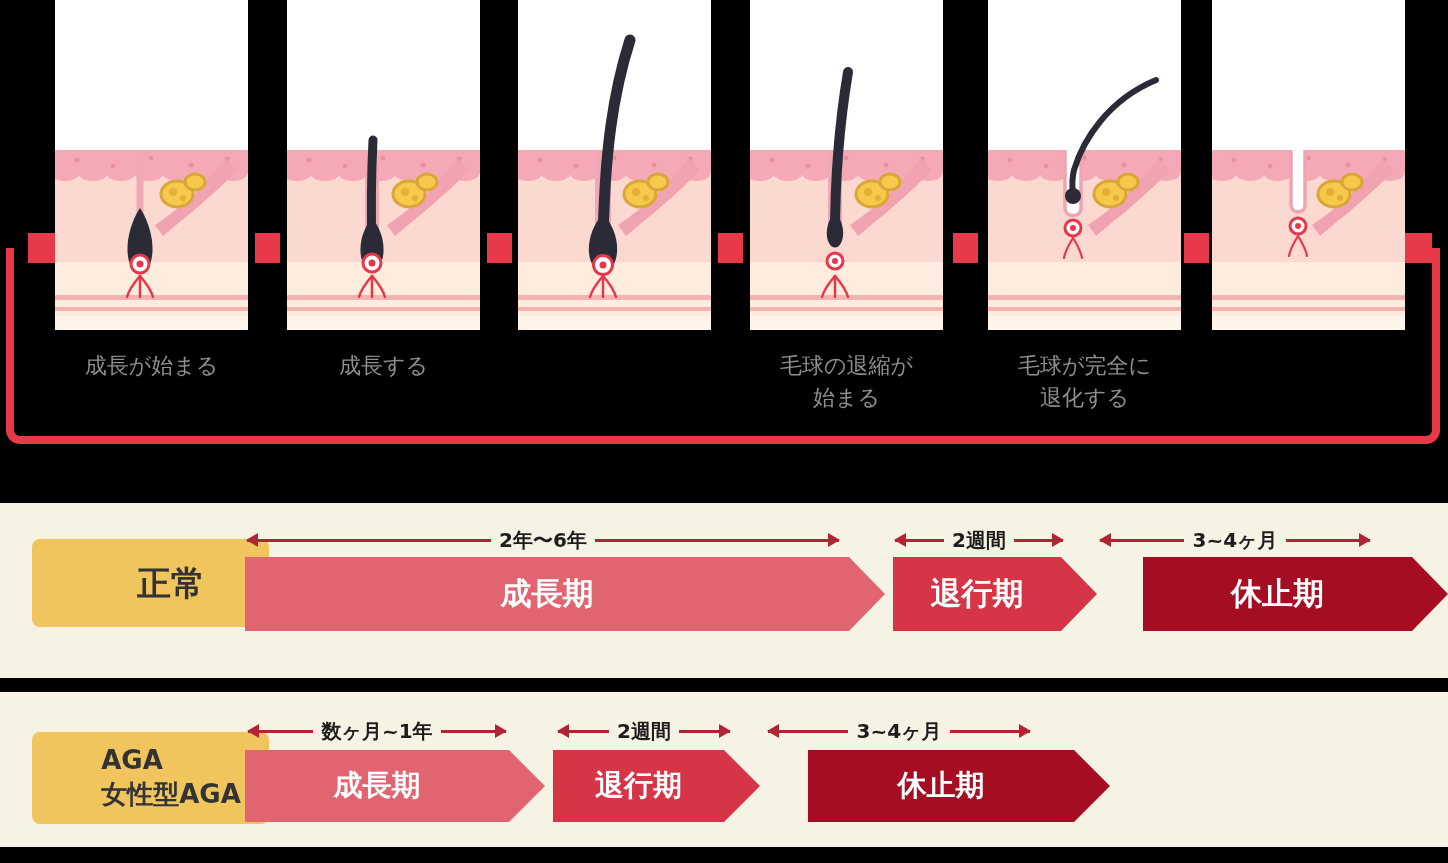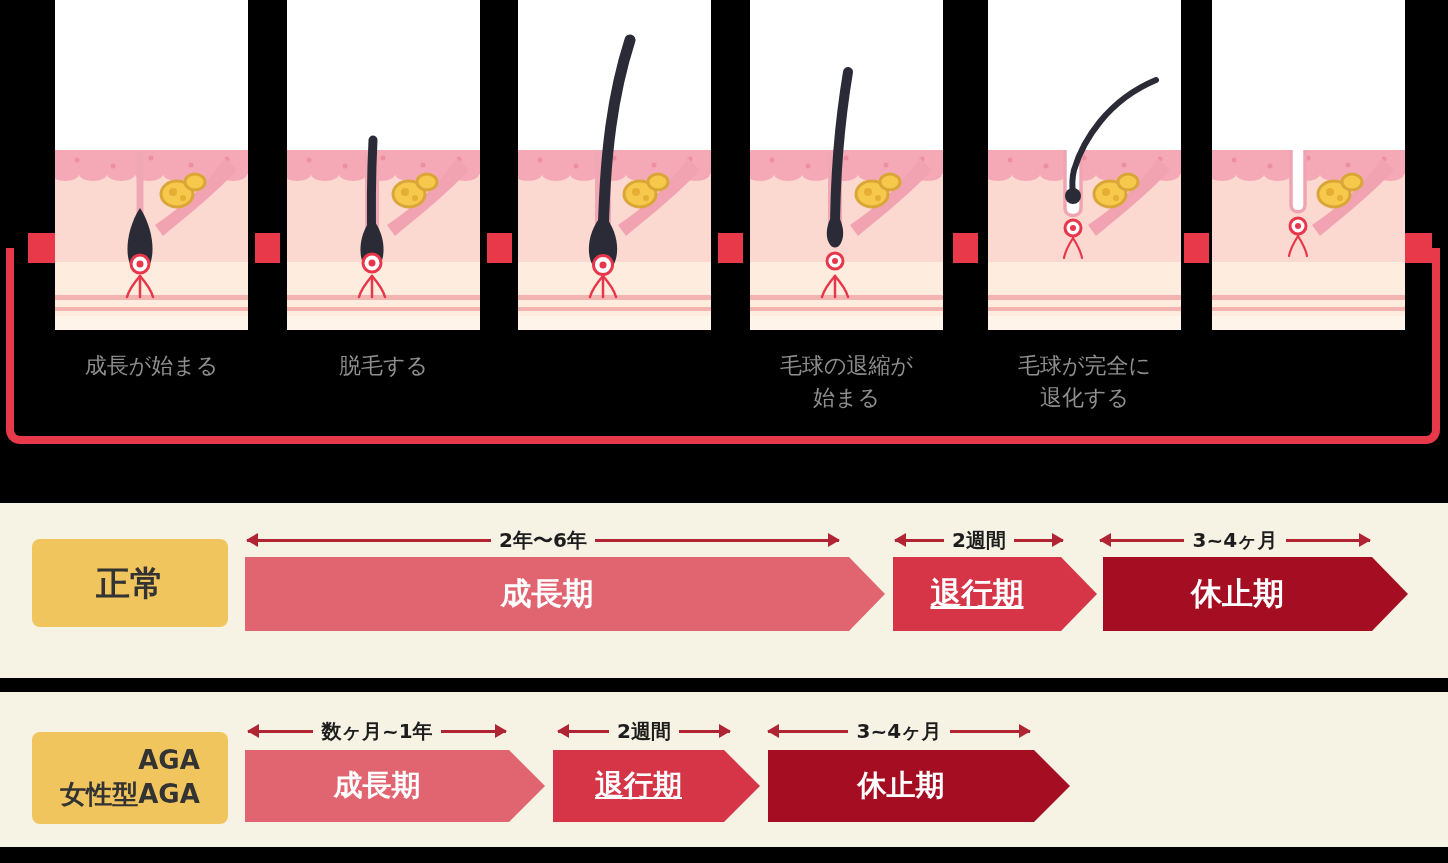--- a/index.html
+++ b/index.html
@@ -18,42 +18,42 @@
 
   
   .cycle-row{position:absolute;left:0;width:1448px;background:#f6f3e5;}
   .row1{top:503px;height:175px;}
   .gap-strip{position:absolute;left:0;top:678px;width:1448px;height:14px;background:#000;}
   .row2{top:692px;height:155px;}
   .bottom-strip{position:absolute;left:0;top:847px;width:1448px;height:16px;background:#000;}
 
   .row-label{position:absolute;background:#f0c55e;border-radius:8px;
              display:flex;align-items:center;justify-content:center;
-             font-weight:bold;color:#333;text-align:right;white-space:pre-line;line-height:1.3;}
+             font-weight:bold;color:#333;text-align:left;white-space:pre-line;line-height:1.3;padding-left:41px;}
   .row1 .row-label{left:32px;top:36px;width:196px;height:88px;font-size:34px;}
   .row2 .row-label{left:32px;top:40px;width:196px;height:92px;font-size:26px;}
 
   .dur{position:absolute;display:flex;align-items:center;gap:8px;height:30px;}
   .dtext{font-weight:bold;font-size:20px;color:#1d1d1d;white-space:nowrap;}
   .dline{flex:1;height:3px;background:#b02433;position:relative;min-width:22px;}
   .dline.l::before{content:"";position:absolute;left:-1px;top:50%;transform:translateY(-50%);
       width:0;height:0;border-top:7px solid transparent;border-bottom:7px solid transparent;
       border-right:12px solid #b02433;}
   .dline.r::after{content:"";position:absolute;right:-1px;top:50%;transform:translateY(-50%);
       width:0;height:0;border-top:7px solid transparent;border-bottom:7px solid transparent;
       border-left:12px solid #b02433;}
 
   .phase{position:absolute;display:flex;align-items:center;justify-content:center;
          color:#fff;font-weight:bold;padding-right:36px;box-sizing:border-box;
          clip-path:polygon(0 0,calc(100% - 36px) 0,100% 50%,calc(100% - 36px) 100%,0 100%);}
   .row1 .phase{top:54px;height:74px;font-size:31px;}
   .row2 .phase{top:58px;height:72px;font-size:29px;}
   .growth{background:#e06570;}
-  .regress{background:#d63447;text-decoration:underline;}
-  .telogen{background:#a50e22;}
+  .regress{background:#d63447;}
+  .telogen{background:#a50e22;margin-left:40px;}
 </style>
 </head>
 <body>
 
 <div class="page">
 
   <svg width="0" height="0" style="position:absolute" aria-hidden="true">
     <defs>
       <symbol id="skin-bg" viewBox="0 0 193 330">
         <rect x="0" y="0" width="193" height="330" fill="#ffffff"></rect>
@@ -183,21 +183,21 @@
         <circle cx="86" cy="226" r="8" fill="#ffffff" stroke="#e8374a" stroke-width="3"></circle>
         <circle cx="86" cy="226" r="3" fill="#e8374a"></circle>
         <g stroke="#e8374a" stroke-width="2.2" fill="none" stroke-linecap="round">
           <path d="M86 236 C 81 244 78 250 77 256"></path>
           <path d="M86 236 C 91 244 94 250 95 256"></path>
         </g>
       </svg>
     </div>
 
     <div class="caption" style="left:55px">成長が始まる</div>
-    <div class="caption" style="left:287px">脱毛する</div>
+    <div class="caption" style="left:287px">成長する</div>
     <div class="caption" style="left:750px">毛球の退縮が
 始まる</div>
     <div class="caption" style="left:988px">毛球が完全に
 退化する</div>
   </div>
 
   <div class="cycle-row row1">
     <div class="row-label">正常</div>
 
     <div class="dur" style="left:247px;top:22px;width:592px">

